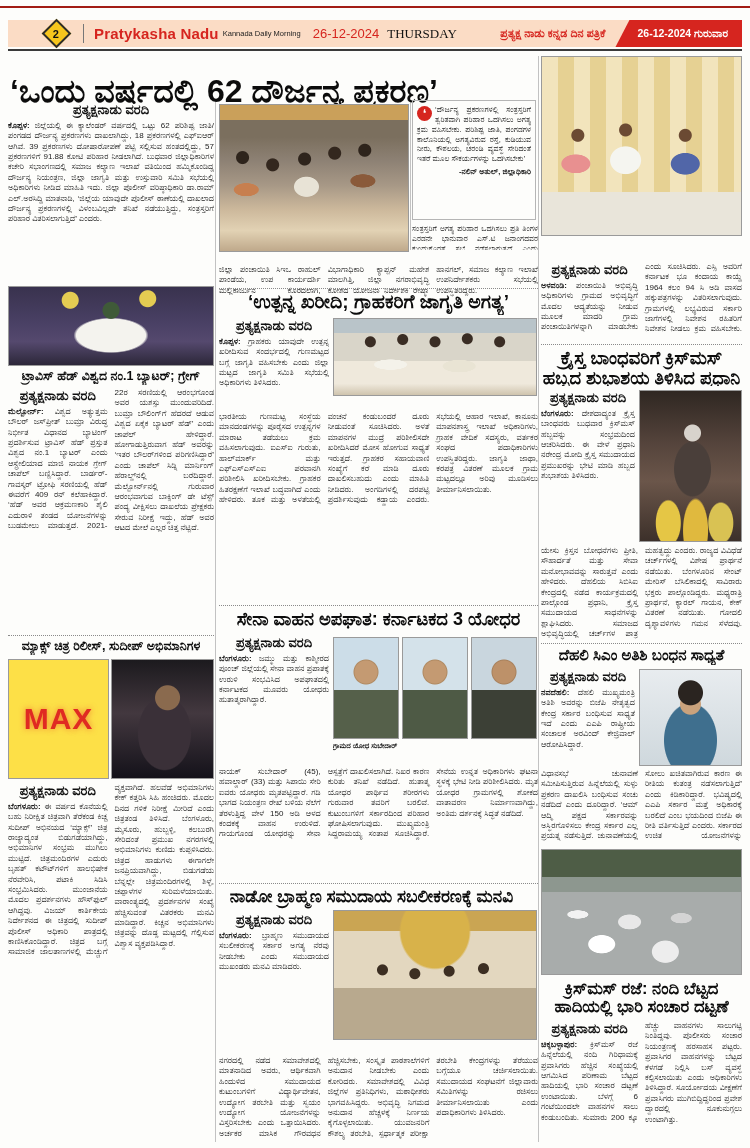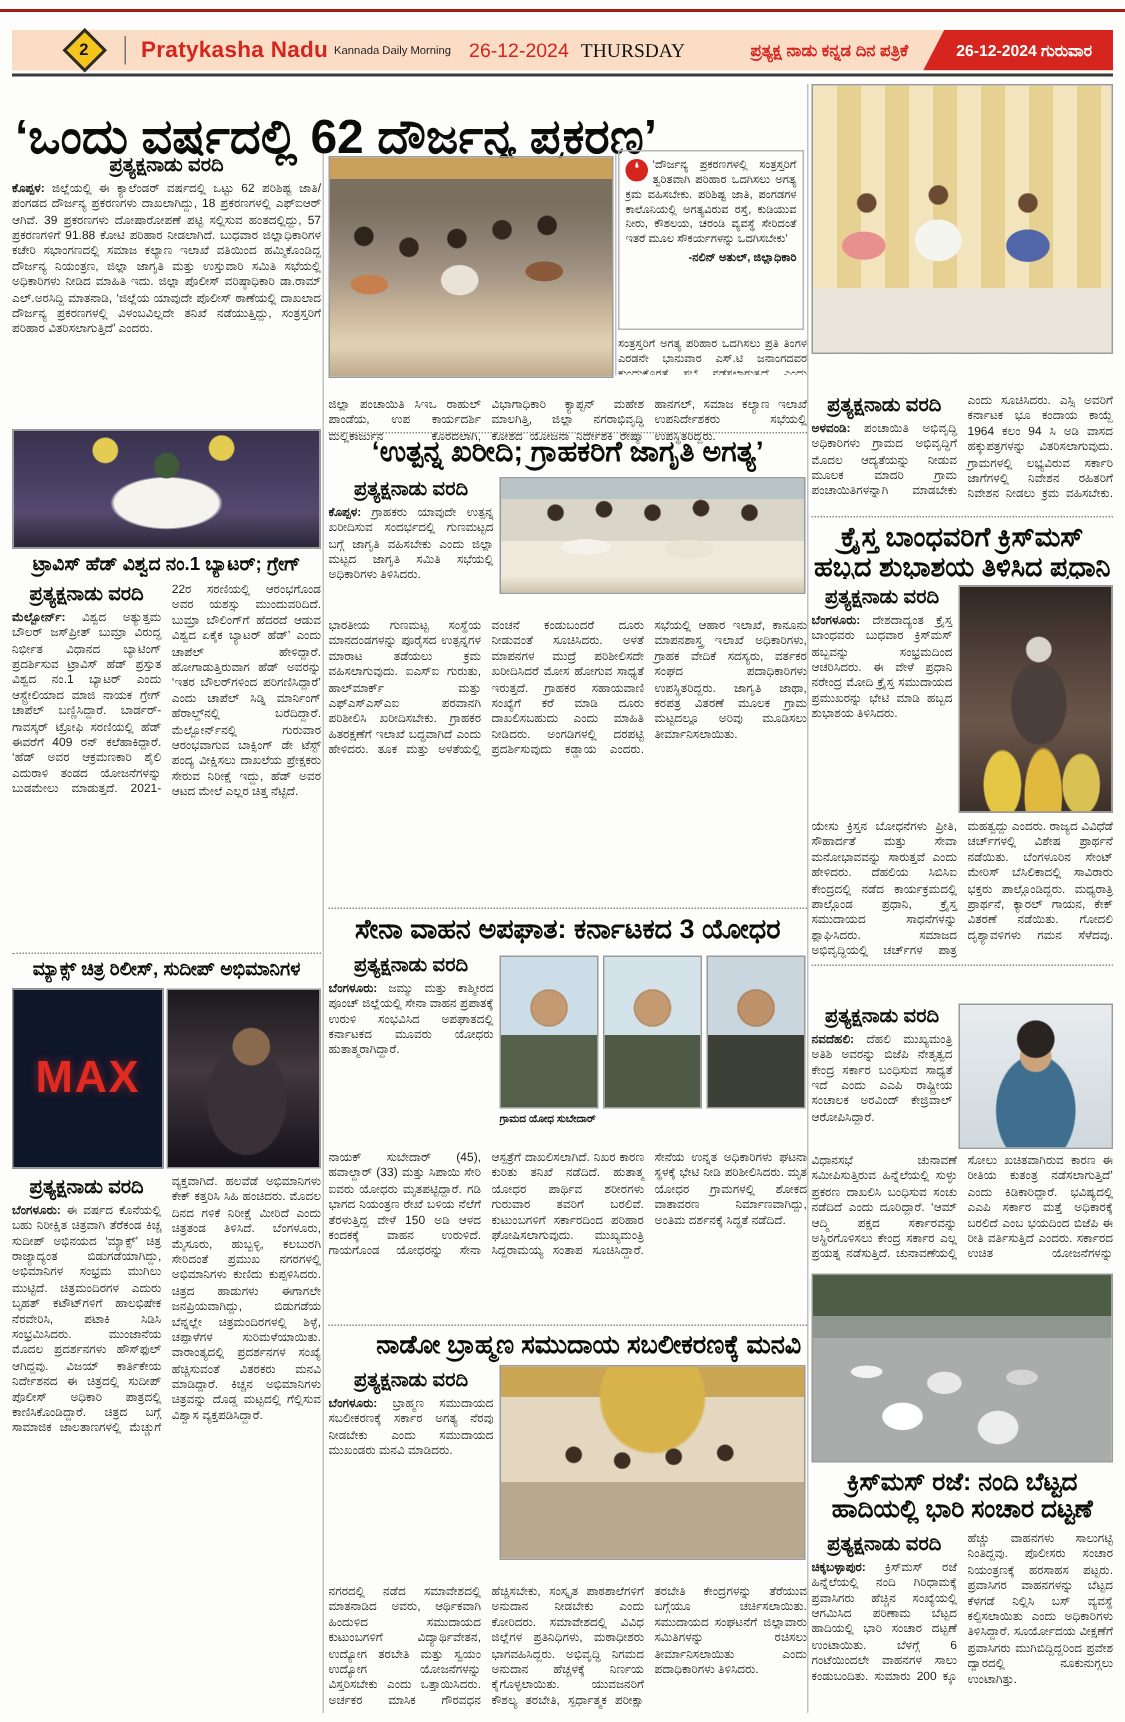--- a/index.html
+++ b/index.html
@@ -86,21 +86,21 @@
     linear-gradient(180deg,#2f2722 0%,#55443c 35%,#6b564a 60%,#3c302a 100%);}
   .ph-soldier1{background:
     radial-gradient(circle at 50% 34%,#c49a72 0 11px,#b08a62 12px,transparent 13px),
     linear-gradient(180deg,#ccdde8 0 52%,#55604a 52% 100%);}
   .ph-soldier2{background:
     radial-gradient(circle at 50% 34%,#c49a72 0 11px,#b08a62 12px,transparent 13px),
     linear-gradient(180deg,#d4e2ea 0 52%,#4e5a45 52% 100%);}
   .ph-soldier3{background:
     radial-gradient(circle at 50% 34%,#bd9169 0 11px,#a8815c 12px,transparent 13px),
     linear-gradient(180deg,#c9d6de 0 52%,#3c4036 52% 100%);}
-  .ph-max{background:#0f172a;display:flex;align-items:center;justify-content:center;}
+  .ph-max{background:#fde047;display:flex;align-items:center;justify-content:center;}
   .maxtxt{color:#e02a22;font-weight:bold;font-size:30px;letter-spacing:1px;font-family:"Liberation Sans",sans-serif;
           text-shadow:0 0 6px rgba(224,42,34,.55);}
   .ph-sudeep{background:
     radial-gradient(circle at 55% 32%,#8a6a4e 0 12px,transparent 13px),
     radial-gradient(ellipse at 52% 62%,#3a3038 0 26px,transparent 27px),
     linear-gradient(180deg,#1c1a1e 0%,#43383f 45%,#14121a 100%);}
   .ph-atishi{background:
     radial-gradient(circle at 50% 24%,#2a2420 0 12px,transparent 13px),
     radial-gradient(circle at 50% 36%,#caa27c 0 10px,transparent 11px),
     radial-gradient(ellipse at 50% 74%,#3f6f8e 0 26px,transparent 27px),
@@ -171,20 +171,21 @@
   <div class="hl" style="left:541px;top:348px;width:201px;height:38px;font-size:18px;text-align:center;">ಕ್ರೈಸ್ತ ಬಾಂಧವರಿಗೆ ಕ್ರಿಸ್‌ಮಸ್ ಹಬ್ಬದ ಶುಭಾಶಯ ತಿಳಿಸಿದ ಪ್ರಧಾನಿ ಮೋದಿ</div>
   <div class="tb" style="left:541px;top:390px;width:94px;height:152px;">
     <span class="byline">ಪ್ರತ್ಯಕ್ಷನಾಡು ವರದಿ</span>
     <span class="dl">ಬೆಂಗಳೂರು:</span>
     <span>ದೇಶದಾದ್ಯಂತ ಕ್ರೈಸ್ತ ಬಾಂಧವರು ಬುಧವಾರ ಕ್ರಿಸ್‌ಮಸ್ ಹಬ್ಬವನ್ನು ಸಂಭ್ರಮದಿಂದ ಆಚರಿಸಿದರು. ಈ ವೇಳೆ ಪ್ರಧಾನಿ ನರೇಂದ್ರ ಮೋದಿ ಕ್ರೈಸ್ತ ಸಮುದಾಯದ ಪ್ರಮುಖರನ್ನು ಭೇಟಿ ಮಾಡಿ ಹಬ್ಬದ ಶುಭಾಶಯ ತಿಳಿಸಿದರು.</span>
   </div>
   <div class="photo ph-modi" style="left:639px;top:390px;width:103px;height:152px;"></div>
   <div class="tb c2" style="left:541px;top:546px;width:201px;height:94px;">ಯೇಸು ಕ್ರಿಸ್ತನ ಬೋಧನೆಗಳು ಪ್ರೀತಿ, ಸೌಹಾರ್ದತೆ ಮತ್ತು ಸೇವಾ ಮನೋಭಾವವನ್ನು ಸಾರುತ್ತವೆ ಎಂದು ಹೇಳಿದರು. ದೆಹಲಿಯ ಸಿಬಿಸಿಐ ಕೇಂದ್ರದಲ್ಲಿ ನಡೆದ ಕಾರ್ಯಕ್ರಮದಲ್ಲಿ ಪಾಲ್ಗೊಂಡ ಪ್ರಧಾನಿ, ಕ್ರೈಸ್ತ ಸಮುದಾಯದ ಸಾಧನೆಗಳನ್ನು ಶ್ಲಾಘಿಸಿದರು. ಸಮಾಜದ ಅಭಿವೃದ್ಧಿಯಲ್ಲಿ ಚರ್ಚ್‌ಗಳ ಪಾತ್ರ ಮಹತ್ವದ್ದು ಎಂದರು. ರಾಜ್ಯದ ವಿವಿಧೆಡೆ ಚರ್ಚ್‌ಗಳಲ್ಲಿ ವಿಶೇಷ ಪ್ರಾರ್ಥನೆ ನಡೆಯಿತು. ಬೆಂಗಳೂರಿನ ಸೇಂಟ್ ಮೇರಿಸ್ ಬೆಸಿಲಿಕಾದಲ್ಲಿ ಸಾವಿರಾರು ಭಕ್ತರು ಪಾಲ್ಗೊಂಡಿದ್ದರು. ಮಧ್ಯರಾತ್ರಿ ಪ್ರಾರ್ಥನೆ, ಕ್ಯಾರಲ್ ಗಾಯನ, ಕೇಕ್ ವಿತರಣೆ ನಡೆಯಿತು. ಗೋದಲಿ ದೃಶ್ಯಾವಳಿಗಳು ಗಮನ ಸೆಳೆದವು. ಬೇಗಂ, ವರ್ತಾಕ್ರಿ, ಏರ್ಡ್ಯಾ ನಕ್ಕಿ ಸೇರಿ ಇತರರು ಹಾಜರಿದ್ದರು.</div>
 
   <div class="hdot" style="left:541px;top:643px;width:201px;"></div>
+  <div class="hl" style="left:541px;top:647px;width:201px;height:18px;font-size:15px;text-align:center;">ದೆಹಲಿ ಸಿಎಂ ಅತಿಶಿ ಬಂಧನ ಸಾಧ್ಯತೆ</div>
   <div class="tb" style="left:541px;top:669px;width:94px;height:97px;">
     <span class="byline">ಪ್ರತ್ಯಕ್ಷನಾಡು ವರದಿ</span>
     <span class="dl">ನವದೆಹಲಿ:</span>
     <span>ದೆಹಲಿ ಮುಖ್ಯಮಂತ್ರಿ ಅತಿಶಿ ಅವರನ್ನು ಬಿಜೆಪಿ ನೇತೃತ್ವದ ಕೇಂದ್ರ ಸರ್ಕಾರ ಬಂಧಿಸುವ ಸಾಧ್ಯತೆ ಇದೆ ಎಂದು ಎಎಪಿ ರಾಷ್ಟ್ರೀಯ ಸಂಚಾಲಕ ಅರವಿಂದ್ ಕೇಜ್ರಿವಾಲ್ ಆರೋಪಿಸಿದ್ದಾರೆ.</span>
   </div>
   <div class="photo ph-atishi" style="left:639px;top:669px;width:103px;height:97px;"></div>
   <div class="tb c2" style="left:541px;top:769px;width:201px;height:77px;">ವಿಧಾನಸಭೆ ಚುನಾವಣೆ ಸಮೀಪಿಸುತ್ತಿರುವ ಹಿನ್ನೆಲೆಯಲ್ಲಿ ಸುಳ್ಳು ಪ್ರಕರಣ ದಾಖಲಿಸಿ ಬಂಧಿಸುವ ಸಂಚು ನಡೆದಿದೆ ಎಂದು ದೂರಿದ್ದಾರೆ. ‘ಆಮ್ ಆದ್ಮಿ ಪಕ್ಷದ ಸರ್ಕಾರವನ್ನು ಅಸ್ಥಿರಗೊಳಿಸಲು ಕೇಂದ್ರ ಸರ್ಕಾರ ಎಲ್ಲ ಪ್ರಯತ್ನ ನಡೆಸುತ್ತಿದೆ. ಚುನಾವಣೆಯಲ್ಲಿ ಸೋಲು ಖಚಿತವಾಗಿರುವ ಕಾರಣ ಈ ರೀತಿಯ ಕುತಂತ್ರ ನಡೆಸಲಾಗುತ್ತಿದೆ’ ಎಂದು ಕಿಡಿಕಾರಿದ್ದಾರೆ. ಭವಿಷ್ಯದಲ್ಲಿ ಎಎಪಿ ಸರ್ಕಾರ ಮತ್ತೆ ಅಧಿಕಾರಕ್ಕೆ ಬರಲಿದೆ ಎಂಬ ಭಯದಿಂದ ಬಿಜೆಪಿ ಈ ರೀತಿ ವರ್ತಿಸುತ್ತಿದೆ ಎಂದರು. ಸರ್ಕಾರದ ಉಚಿತ ಯೋಜನೆಗಳನ್ನು ಮುಂದುವರಿಸಲಾಗುವುದು ಎಂದು ಭರವಸೆ ನೀಡಿದರು. 60 ಕ್ಕೂ ಅಧಿಕ ಸ್ಥಾನಗಳಲ್ಲಿ ಗೆಲ್ಲುವ ವಿಶ್ವಾಸವನ್ನು ಅವರು ವ್ಯಕ್ತಪಡಿಸಿದರು.</div>
 
   <div class="photo ph-traffic" style="left:541px;top:849px;width:201px;height:126px;"></div>
   <div class="hl" style="left:541px;top:979px;width:201px;height:38px;font-size:16.5px;text-align:center;">ಕ್ರಿಸ್‌ಮಸ್ ರಜೆ: ನಂದಿ ಬೆಟ್ಟದ ಹಾದಿಯಲ್ಲಿ ಭಾರಿ ಸಂಚಾರ ದಟ್ಟಣೆ</div>
@@ -230,21 +231,21 @@
     <span class="dl">ಬೆಂಗಳೂರು:</span>
     <span>ಜಮ್ಮು ಮತ್ತು ಕಾಶ್ಮೀರದ ಪೂಂಚ್ ಜಿಲ್ಲೆಯಲ್ಲಿ ಸೇನಾ ವಾಹನ ಪ್ರಪಾತಕ್ಕೆ ಉರುಳಿ ಸಂಭವಿಸಿದ ಅಪಘಾತದಲ್ಲಿ ಕರ್ನಾಟಕದ ಮೂವರು ಯೋಧರು ಹುತಾತ್ಮರಾಗಿದ್ದಾರೆ.</span>
   </div>
   <div class="photo ph-soldier1" style="left:333px;top:637px;width:66px;height:102px;"></div>
   <div class="photo ph-soldier2" style="left:402px;top:637px;width:66px;height:102px;"></div>
   <div class="photo ph-soldier3" style="left:471px;top:637px;width:66px;height:102px;"></div>
   <div class="cap" style="left:333px;top:742px;width:204px;height:10px;">ಗ್ರಾಮದ ಯೋಧ ಸುಬೇದಾರ್</div>
   <div class="tb c3" style="left:219px;top:755px;width:319px;height:124px;">ನಾಯಕ್ ಸುಬೇದಾರ್ (45), ಹವಾಲ್ದಾರ್ (33) ಮತ್ತು ಸಿಪಾಯಿ ಸೇರಿ ಐವರು ಯೋಧರು ಮೃತಪಟ್ಟಿದ್ದಾರೆ. ಗಡಿ ಭಾಗದ ನಿಯಂತ್ರಣ ರೇಖೆ ಬಳಿಯ ನೆಲೆಗೆ ತೆರಳುತ್ತಿದ್ದ ವೇಳೆ 150 ಅಡಿ ಆಳದ ಕಂದಕಕ್ಕೆ ವಾಹನ ಉರುಳಿದೆ. ಗಾಯಗೊಂಡ ಯೋಧರನ್ನು ಸೇನಾ ಆಸ್ಪತ್ರೆಗೆ ದಾಖಲಿಸಲಾಗಿದೆ. ನಿಖರ ಕಾರಣ ಕುರಿತು ತನಿಖೆ ನಡೆದಿದೆ. ಹುತಾತ್ಮ ಯೋಧರ ಪಾರ್ಥಿವ ಶರೀರಗಳು ಗುರುವಾರ ತವರಿಗೆ ಬರಲಿವೆ. ಕುಟುಂಬಗಳಿಗೆ ಸರ್ಕಾರದಿಂದ ಪರಿಹಾರ ಘೋಷಿಸಲಾಗುವುದು. ಮುಖ್ಯಮಂತ್ರಿ ಸಿದ್ದರಾಮಯ್ಯ ಸಂತಾಪ ಸೂಚಿಸಿದ್ದಾರೆ. ಸೇನೆಯ ಉನ್ನತ ಅಧಿಕಾರಿಗಳು ಘಟನಾ ಸ್ಥಳಕ್ಕೆ ಭೇಟಿ ನೀಡಿ ಪರಿಶೀಲಿಸಿದರು. ಮೃತ ಯೋಧರ ಗ್ರಾಮಗಳಲ್ಲಿ ಶೋಕದ ವಾತಾವರಣ ನಿರ್ಮಾಣವಾಗಿದ್ದು, ಅಂತಿಮ ದರ್ಶನಕ್ಕೆ ಸಿದ್ಧತೆ ನಡೆದಿದೆ.</div>
 
   <div class="hdot" style="left:219px;top:883px;width:319px;"></div>
-  <div class="hl" style="left:233px;top:887px;width:319px;height:22px;font-size:17px;text-align:center;">ನಾಡೋ ಬ್ರಾಹ್ಮಣ ಸಮುದಾಯ ಸಬಲೀಕರಣಕ್ಕೆ ಮನವಿ</div>
+  <div class="hl" style="left:212px;top:887px;width:319px;height:22px;font-size:17px;text-align:center;">ನಾಡೋ ಬ್ರಾಹ್ಮಣ ಸಮುದಾಯ ಸಬಲೀಕರಣಕ್ಕೆ ಮನವಿ</div>
   <div class="tb" style="left:219px;top:912px;width:110px;height:126px;">
     <span class="byline">ಪ್ರತ್ಯಕ್ಷನಾಡು ವರದಿ</span>
     <span class="dl">ಬೆಂಗಳೂರು:</span>
     <span>ಬ್ರಾಹ್ಮಣ ಸಮುದಾಯದ ಸಬಲೀಕರಣಕ್ಕೆ ಸರ್ಕಾರ ಅಗತ್ಯ ನೆರವು ನೀಡಬೇಕು ಎಂದು ಸಮುದಾಯದ ಮುಖಂಡರು ಮನವಿ ಮಾಡಿದರು.</span>
   </div>
   <div class="photo ph-community" style="left:333px;top:910px;width:204px;height:130px;"></div>
   <div class="tb c3" style="left:219px;top:1044px;width:319px;height:98px;">ನಗರದಲ್ಲಿ ನಡೆದ ಸಮಾವೇಶದಲ್ಲಿ ಮಾತನಾಡಿದ ಅವರು, ಆರ್ಥಿಕವಾಗಿ ಹಿಂದುಳಿದ ಸಮುದಾಯದ ಕುಟುಂಬಗಳಿಗೆ ವಿದ್ಯಾರ್ಥಿವೇತನ, ಉದ್ಯೋಗ ತರಬೇತಿ ಮತ್ತು ಸ್ವಯಂ ಉದ್ಯೋಗ ಯೋಜನೆಗಳನ್ನು ವಿಸ್ತರಿಸಬೇಕು ಎಂದು ಒತ್ತಾಯಿಸಿದರು. ಅರ್ಚಕರ ಮಾಸಿಕ ಗೌರವಧನ ಹೆಚ್ಚಿಸಬೇಕು, ಸಂಸ್ಕೃತ ಪಾಠಶಾಲೆಗಳಿಗೆ ಅನುದಾನ ನೀಡಬೇಕು ಎಂದು ಕೋರಿದರು. ಸಮಾವೇಶದಲ್ಲಿ ವಿವಿಧ ಜಿಲ್ಲೆಗಳ ಪ್ರತಿನಿಧಿಗಳು, ಮಠಾಧೀಶರು ಭಾಗವಹಿಸಿದ್ದರು. ಅಭಿವೃದ್ಧಿ ನಿಗಮದ ಅನುದಾನ ಹೆಚ್ಚಳಕ್ಕೆ ನಿರ್ಣಯ ಕೈಗೊಳ್ಳಲಾಯಿತು. ಯುವಜನರಿಗೆ ಕೌಶಲ್ಯ ತರಬೇತಿ, ಸ್ಪರ್ಧಾತ್ಮಕ ಪರೀಕ್ಷಾ ತರಬೇತಿ ಕೇಂದ್ರಗಳನ್ನು ತೆರೆಯುವ ಬಗ್ಗೆಯೂ ಚರ್ಚಿಸಲಾಯಿತು. ಸಮುದಾಯದ ಸಂಘಟನೆಗೆ ಜಿಲ್ಲಾವಾರು ಸಮಿತಿಗಳನ್ನು ರಚಿಸಲು ತೀರ್ಮಾನಿಸಲಾಯಿತು ಎಂದು ಪದಾಧಿಕಾರಿಗಳು ತಿಳಿಸಿದರು.</div>
 
 </div>
 

